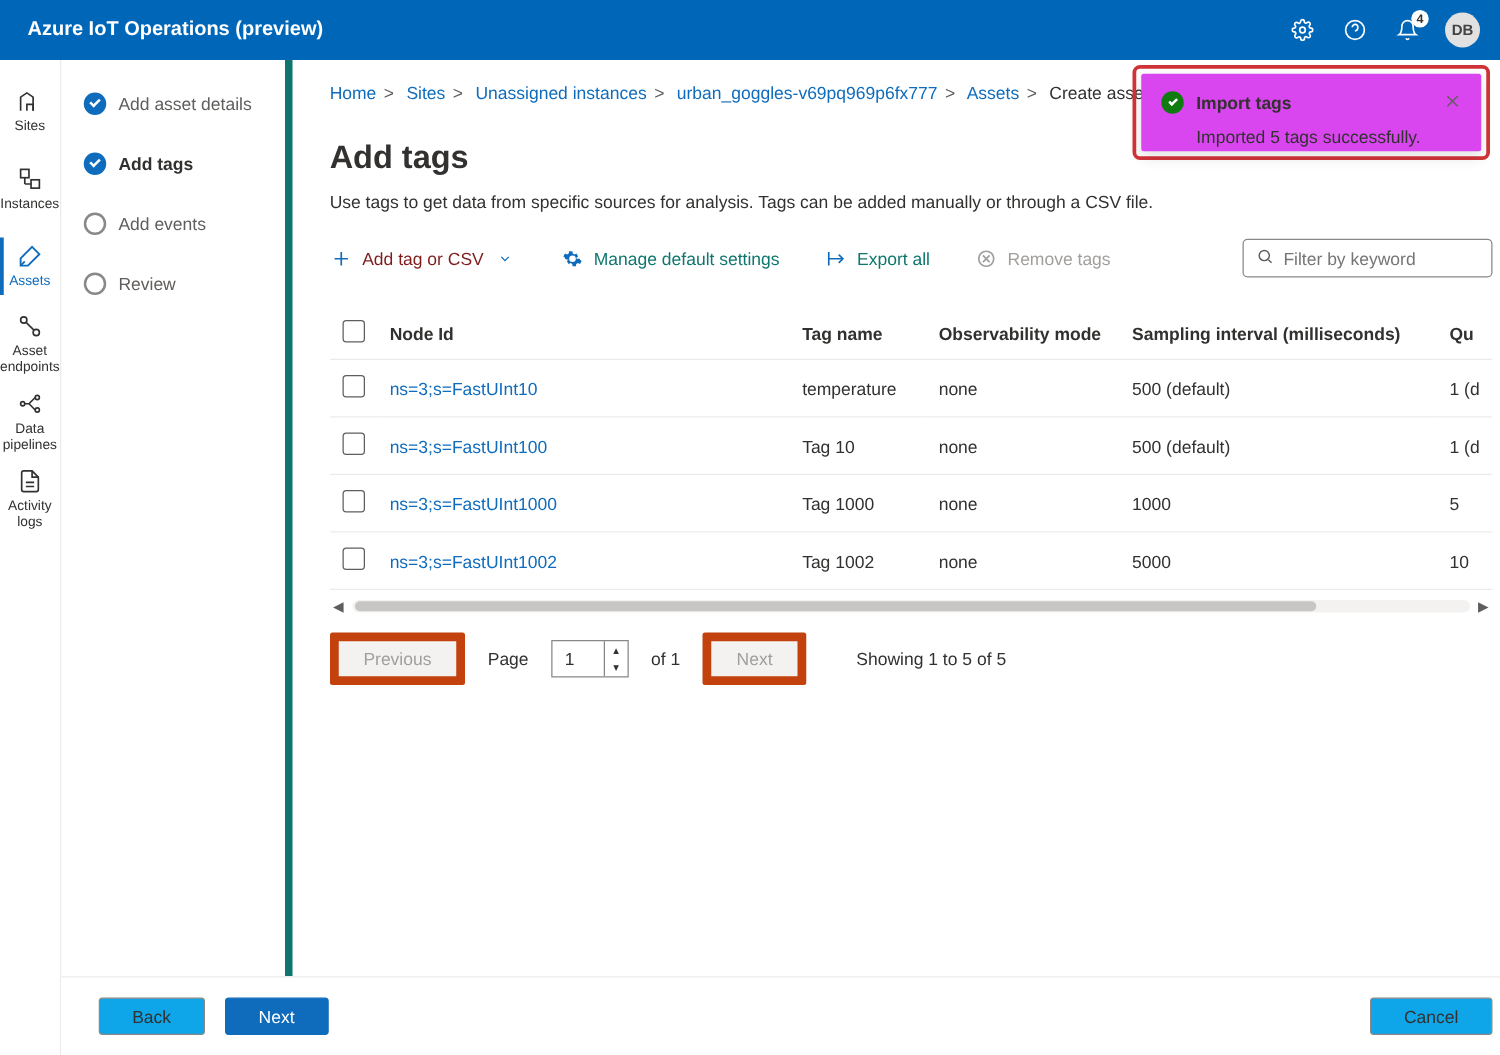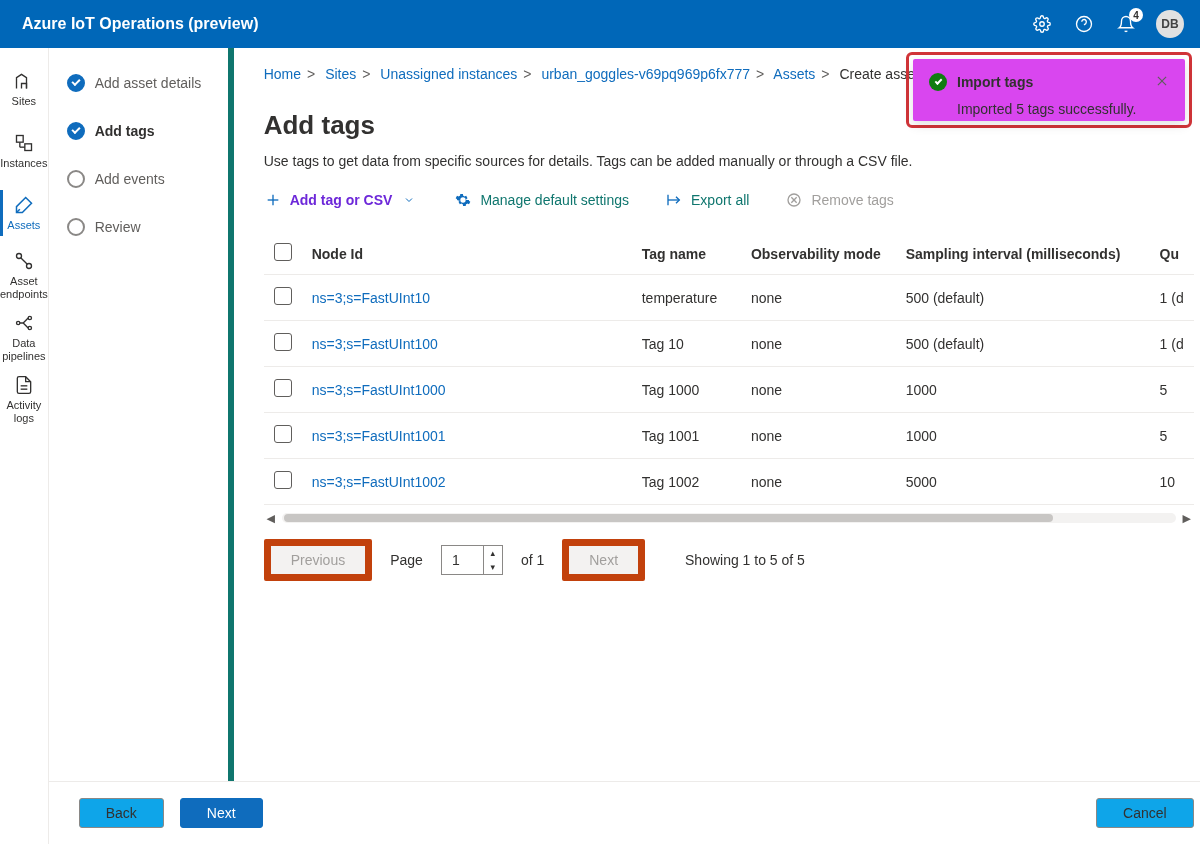--- a/index.html
+++ b/index.html
@@ -36,21 +36,21 @@
   .page-inner { padding: 0 30px; }
   .breadcrumb { font-size:14px; color:#323130; margin-bottom:28px; }
   .breadcrumb a { color:#0f6cbd; text-decoration:none; }
   .breadcrumb .sep { margin:0 6px; color:#605e5c; }
   .h1 { font-size:26px; font-weight:600; margin-bottom:12px; }
   .sub { font-size:14px; color:#323130; margin-bottom:22px; }
 
   
   .toolbar { display:flex; align-items:center; gap:36px; margin-bottom:24px; }
   .tool { display:flex; align-items:center; gap:8px; color:#0f766e; cursor:pointer; font-size:14px;}
-  .tool.primary { color:#6d28d9;font-weight:bold; }
+  .tool.primary { color:#7f1d1d; }
   .tool.disabled { color:#a19f9d; cursor:default; }
   .tool .ic2 { width:18px; height:18px; display:flex; align-items:center; justify-content:center; }
   .filter-box { margin-left:auto; display:flex; align-items:center; gap:8px; border:1px solid #8a8886; border-radius:4px; padding:6px 10px; width:200px; }
   .filter-box input { border:none; outline:none; font-size:14px; width:100%; color:#605e5c; }
 
   
   .table-wrap { overflow-x:auto; }
   .tbl { width: 930px; border-collapse:collapse; }
   .tbl th { text-align:left; font-weight:600; font-size:14px; padding:10px 10px; border-bottom:1px solid #edebe9; white-space:nowrap; }
   .tbl td { padding:12px 10px; border-bottom:1px solid #edebe9; font-size:14px; white-space:nowrap; }
@@ -216,21 +216,21 @@
         <div class="breadcrumb">
           <a>Home</a><span class="sep">&gt;</span>
           <a>Sites</a><span class="sep">&gt;</span>
           <a>Unassigned instances</a><span class="sep">&gt;</span>
           <a>urban_goggles-v69pq969p6fx777</a><span class="sep">&gt;</span>
           <a>Assets</a><span class="sep">&gt;</span>
           <span>Create asset</span>
         </div>
 
         <div class="h1">Add tags</div>
-        <div class="sub">Use tags to get data from specific sources for details. Tags can be added manually or through a CSV file.</div>
+        <div class="sub">Use tags to get data from specific sources for analysis. Tags can be added manually or through a CSV file.</div>
 
         <div class="toolbar">
           <div class="tool primary">
             <div class="ic2">
                   <svg width="16" height="16" viewBox="0 0 24 24" stroke="#0f6cbd" stroke-width="2">
                     <line x1="12" y1="4" x2="12" y2="20"></line>
                     <line x1="4" y1="12" x2="20" y2="12"></line>
                   </svg>
                 </div>
             <span>Add tag or CSV</span>
@@ -260,20 +260,27 @@
           </div>
           <div class="tool disabled">
             <div class="ic2">
                   <svg width="16" height="16" viewBox="0 0 24 24" fill="none" stroke="#a19f9d" stroke-width="2">
                     <circle cx="12" cy="12" r="9"></circle>
                     <line x1="8" y1="8" x2="16" y2="16"></line>
                     <line x1="16" y1="8" x2="8" y2="16"></line>
                   </svg>
                 </div>
             <span>Remove tags</span>
+          </div>
+          <div class="filter-box">
+            <div class="ic2"><svg width="14" height="14" viewBox="0 0 24 24" fill="none" stroke="#605e5c" stroke-width="2">
+                    <circle cx="11" cy="11" r="7"></circle>
+                    <line x1="21" y1="21" x2="16.65" y2="16.65"></line>
+                  </svg></div>
+            <input placeholder="Filter by keyword" style="">
           </div>
         </div>
 
         <div class="table-wrap">
         <table class="tbl">
           <thead>
             <tr>
               <th class="chk-cell"><span class="chkbx"></span></th>
               <th style="width:340px;">Node Id</th>
               <th style="width:110px;">Tag name</th>
@@ -302,28 +309,20 @@
                   <tr>
     <td class="chk-cell"><span class="chkbx"></span></td>
     <td class="node"><a>ns=3;s=FastUInt1000</a></td>
     <td>Tag 1000</td>
     <td>none</td>
     <td>1000</td>
     <td>5</td>
                   </tr>
                   <tr>
     <td class="chk-cell"><span class="chkbx"></span></td>
-    <td class="node"><a>ns=3;s=FastUInt1001</a></td>
-    <td>Tag 1001</td>
-    <td>none</td>
-    <td>1000</td>
-    <td>5</td>
-                  </tr>
-                  <tr>
-    <td class="chk-cell"><span class="chkbx"></span></td>
     <td class="node"><a>ns=3;s=FastUInt1002</a></td>
     <td>Tag 1002</td>
     <td>none</td>
     <td>5000</td>
     <td>10</td>
                   </tr>
                 </tbody>
         </table>
         </div>
 

